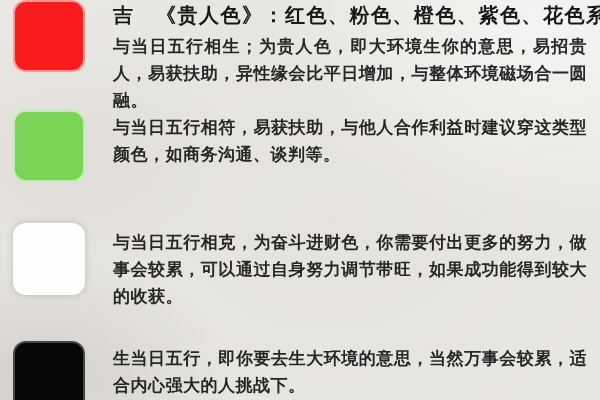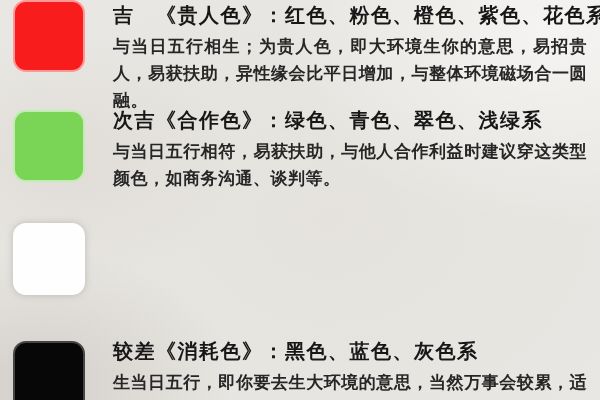--- a/index.html
+++ b/index.html
@@ -68,32 +68,31 @@
     <div class="swatch" style="background-color: rgb(249, 28, 28);"></div>
     <div class="text-col">
       <div class="heading">吉　《贵人色》：红色、粉色、橙色、紫色、花色系</div>
       <div class="body-text">与当日五行相生；为贵人色，即大环境生你的意思，易招贵人，易获扶助，异性缘会比平日增加，与整体环境磁场合一圆融。</div>
     </div>
   </div>
 
   <div class="section sec-2">
     <div class="swatch" style="background-color: rgb(122, 212, 86);"></div>
     <div class="text-col">
-      <div class="heading">次吉《合作色》：绿色、青色、翠色、浅绿系</div>
       <div class="body-text">与当日五行相符，易获扶助，与他人合作利益时建议穿这类型颜色，如商务沟通、谈判等。</div>
     </div>
   </div>
 
   <div class="section sec-3">
     <div class="swatch" style="background-color: rgb(254, 254, 254);"></div>
     <div class="text-col">
+      <div class="body-text">与当日五行相克，为奋斗进财色，你需要付出更多的努力，做事会较累，可以通过自身努力调节带旺，如果成功能得到较大的收获。</div>
     </div>
   </div>
 
   <div class="section sec-4">
     <div class="swatch" style="background-color: rgb(7, 7, 7);"></div>
     <div class="text-col">
-      <div class="heading">较差《消耗色》：黑色、蓝色、灰色系</div>
       <div class="body-text">生当日五行，即你要去生大环境的意思，当然万事会较累，适合内心强大的人挑战下。</div>
     </div>
   </div>
 
 </div>
 
 </body></html>

